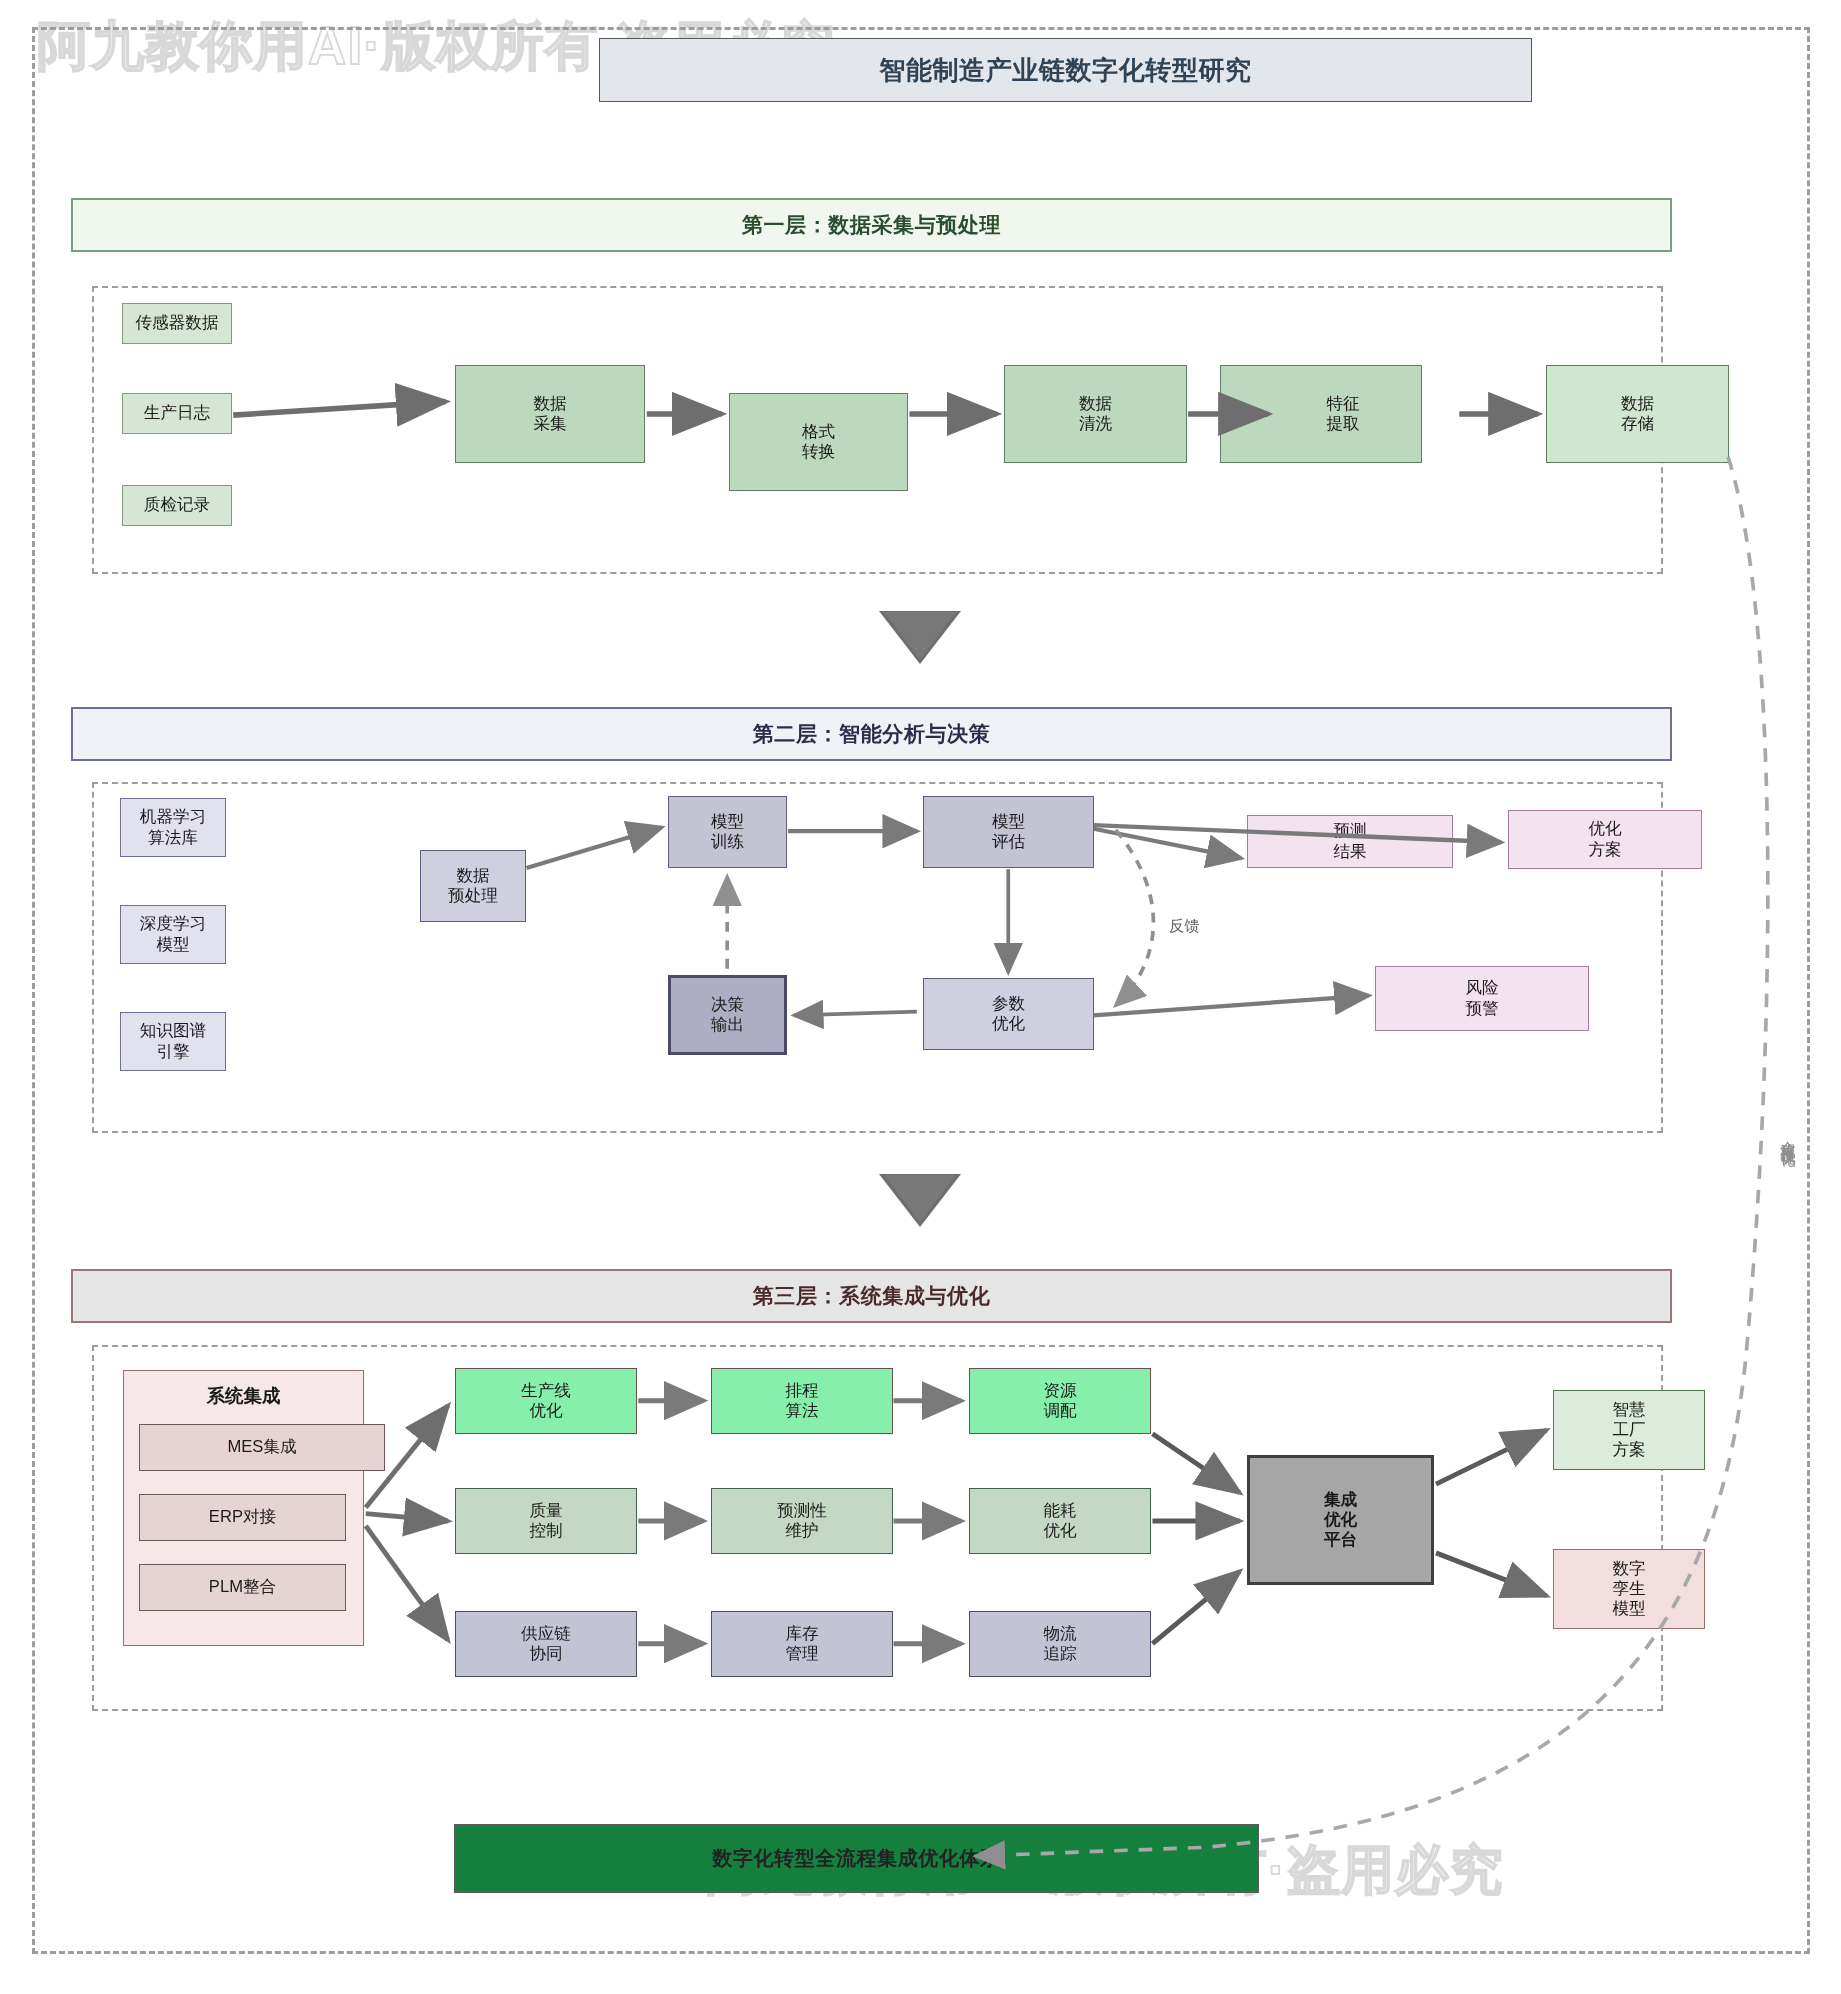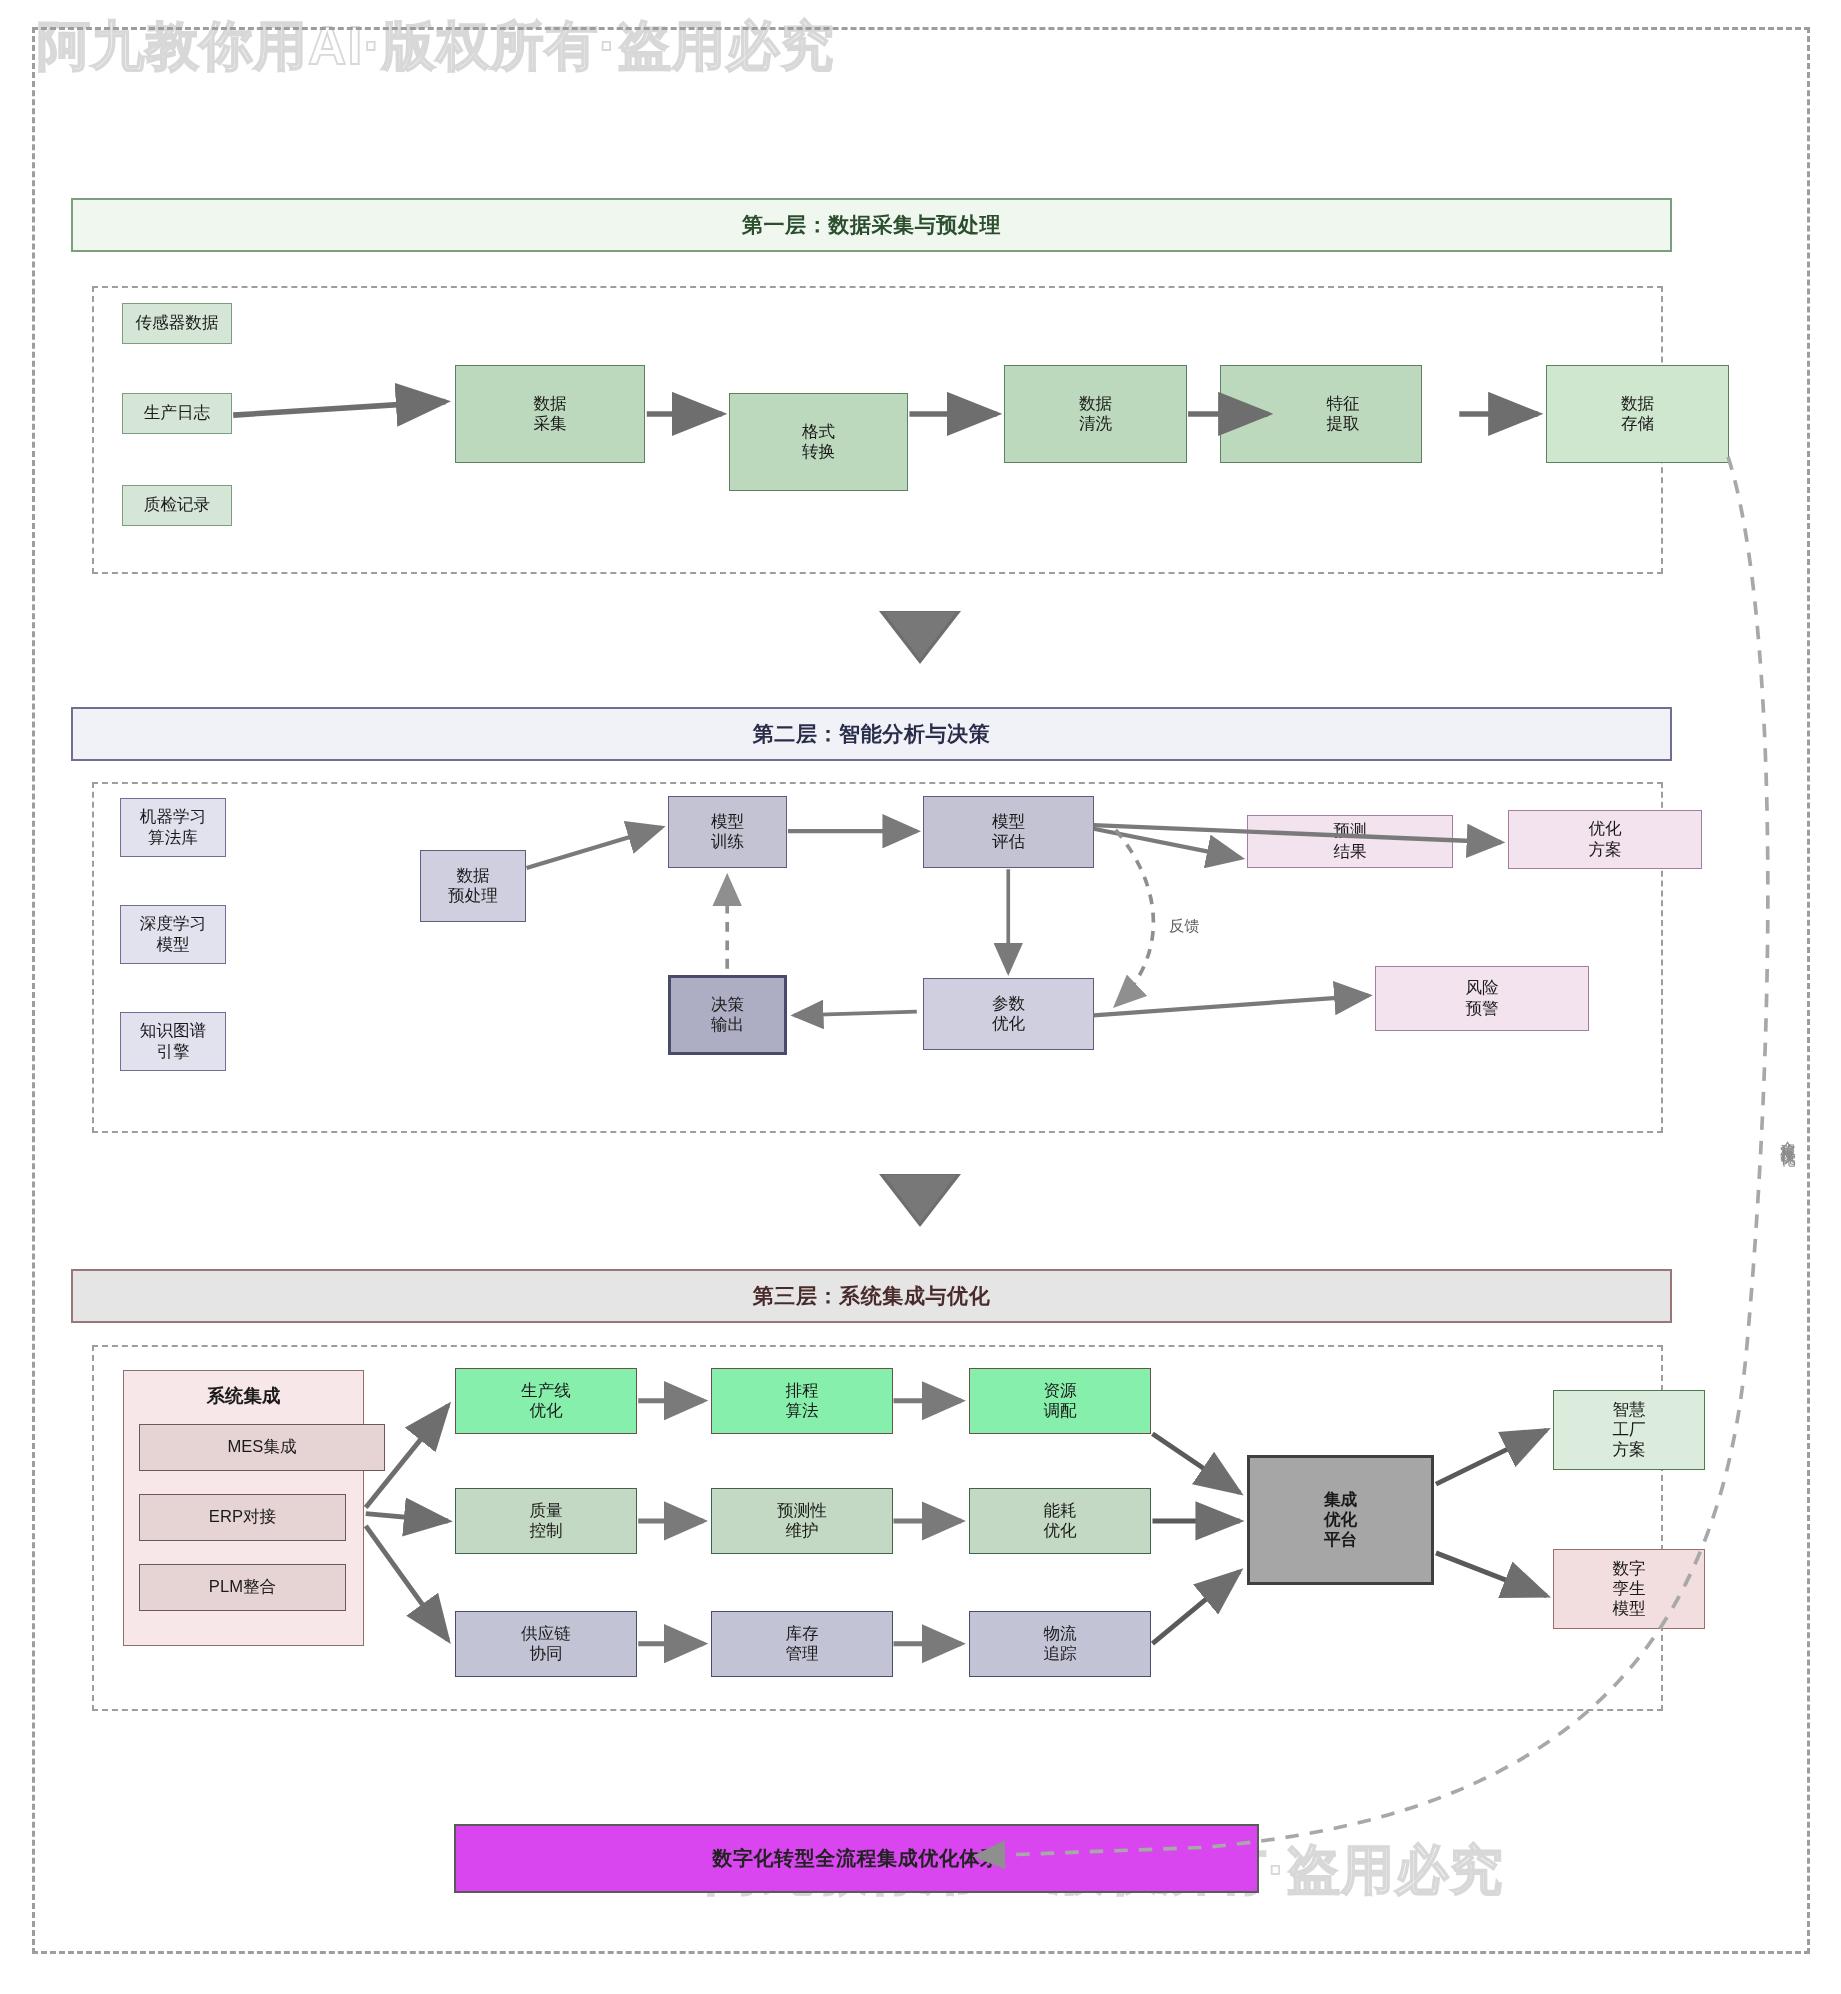--- a/index.html
+++ b/index.html
@@ -84,21 +84,21 @@
     border-top:53px solid #6e6e6e;position:absolute;left:0;top:0;
   }
   .big-arrow .tri-in{
     width:0;height:0;border-left:36px solid transparent;border-right:36px solid transparent;
     border-top:47px solid #787878;position:absolute;left:4.9px;top:1.2px;
   }
 
   
   .footer-box{
     position:absolute;left:454px;top:1824px;width:805px;height:69px;
-    background:#d946ef;border:2.5px solid #5a5a5a;box-sizing:border-box;
+    background:#15803d;border:2.5px solid #5a5a5a;box-sizing:border-box;
     display:flex;align-items:center;justify-content:center;
     font-size:20px;font-weight:700;color:#222;letter-spacing:0.6px;
   }
 
   
   .vlabel{
     position:absolute;left:1777px;top:1129px;
     writing-mode:vertical-rl;font-size:15.3px;color:#8c8c8c;letter-spacing:1.8px;
   }
 
@@ -112,20 +112,21 @@
 </head>
 <body>
 
 <div id="stage">
 
   <div class="wm wm-top">阿九教你用AI·版权所有·盗用必究</div>
   <div class="wm wm-bottom">阿九教你用AI·版权所有·盗用必究</div>
 
   <div class="outer-frame"></div>
 
+  <div class="title-box">智能制造产业链数字化转型研究</div>
 
   <div class="layer-header lh1">第一层：数据采集与预处理</div>
   <div class="inner-box" id="inner1"></div>
 
   <div class="node src-green" style="left:122px;top:303px;width:110px;height:41px;">
     <span>传感器数据</span>
   </div>
   <div class="node src-green" style="left:122px;top:393px;width:110px;height:41px;">
     <span>生产日志</span>
   </div>

